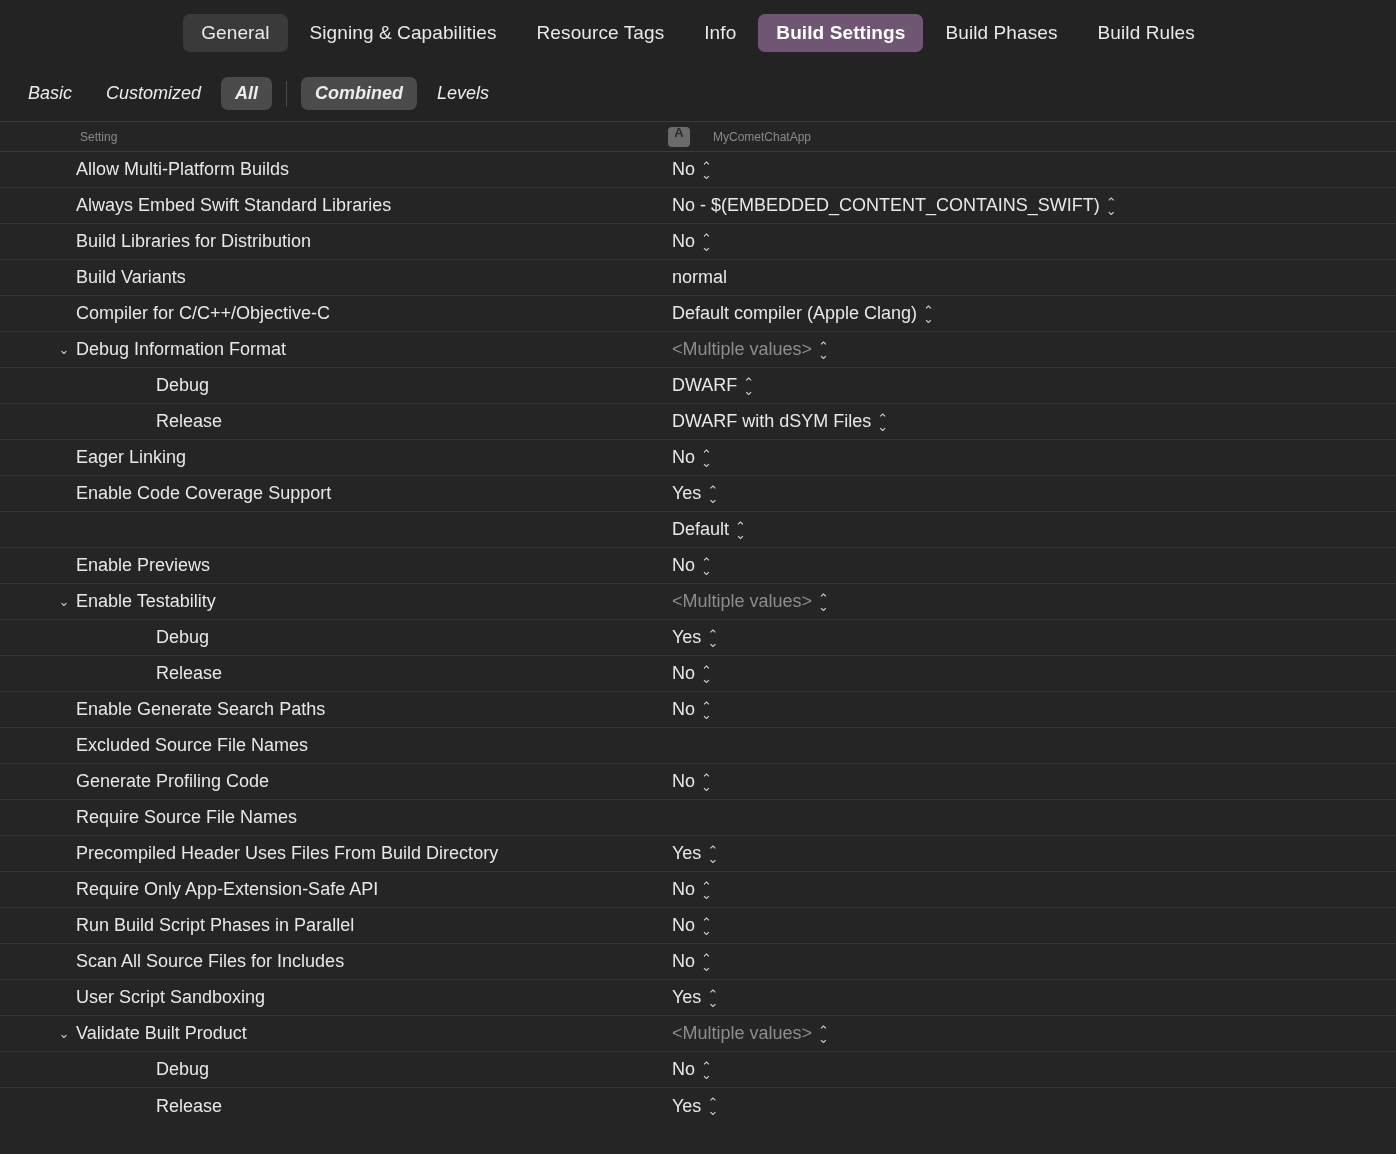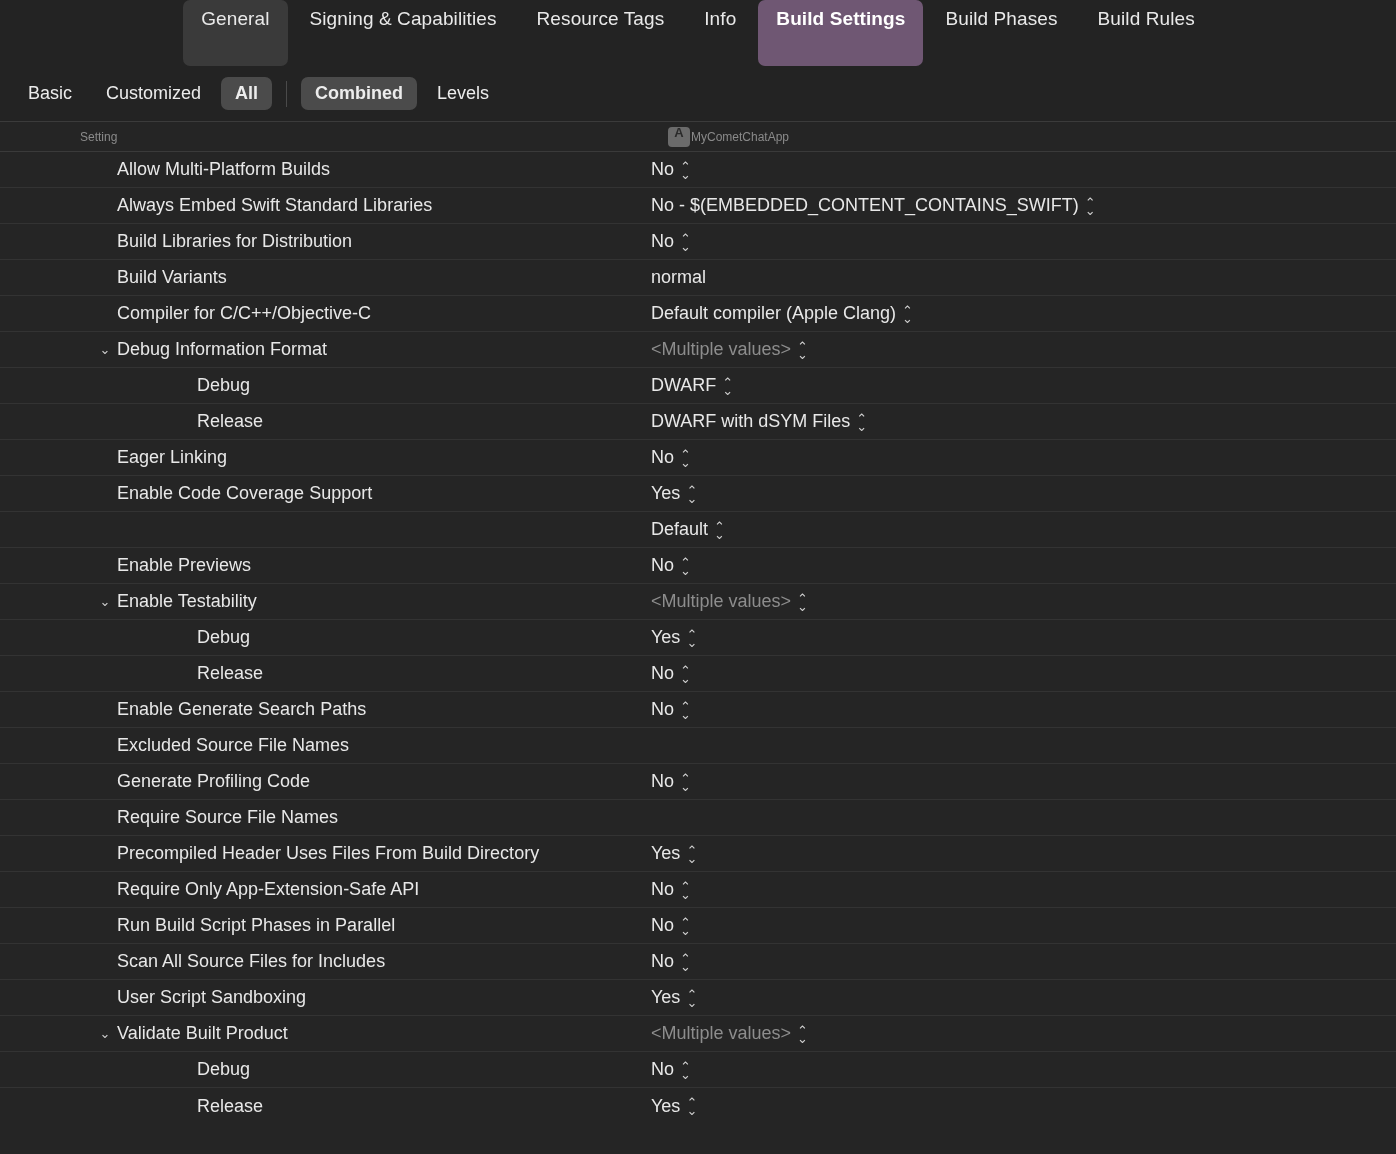--- a/index.html
+++ b/index.html
@@ -11,20 +11,21 @@
     height: 1154px;
     overflow: hidden;
     font-family: "Liberation Sans", sans-serif;
     color: #e6e6e6;
   }
 
   
   .tabbar {
     height: 66px;
     display: flex;
+    align-items: center;
     justify-content: center;
     gap: 4px;
     background: #232323;
     padding: 0 10px;
   }
   .tab {
     font-size: 19px;
     color: #e9e9e9;
     padding: 8px 18px;
     border-radius: 7px;
@@ -36,20 +37,21 @@
 
   
   .filterbar {
     height: 56px;
     display: flex;
     align-items: center;
     gap: 6px;
     padding: 0 14px;
     background: #232323;
     border-bottom: 1px solid #3b3b3b;
+    font-style: italic;
   }
   .fbtn {
     font-size: 18px;
     color: #ececec;
     padding: 6px 14px;
     border-radius: 7px;
     white-space: nowrap;
   }
   .fbtn.on { background: #4b4b4b; font-weight: 600; }
   .divider {
@@ -75,21 +77,21 @@
     position: relative;
     border-bottom: 1px solid #3a3a3a;
     overflow: hidden;
   }
   .header-row .h-setting { padding-left: 80px; }
   .header-row .h-target {
     position: absolute;
     left: 668px;
     display: flex;
     align-items: center;
-    gap: 1px;
+    gap: 23px;
     text-align: center;
   }
   .app-icon {
     width: 22px; height: 20px;
     background: #6b6b6b;
     border-radius: 4px;
     display: inline-block;
     position: relative;
   }
   .app-icon::after {
@@ -102,21 +104,20 @@
     font-weight: 700;
   }
 
   .row {
     display: flex;
     align-items: center;
     height: 36px;
     font-size: 18px;
     border-bottom: 1px solid #333333;
     position: relative;
-    padding-left: 41px;
   }
   .row:last-child { border-bottom: none; }
 
   .disclosure {
     width: 24px;
     min-width: 24px;
     margin-left: 52px;
     color: #cfcfcf;
     font-size: 13px;
     text-align: center;
@@ -126,21 +127,21 @@
 
   .name {
     color: #e8e8e8;
     white-space: nowrap;
     flex: 0 0 auto;
   }
   .name.indent { padding-left: 80px; }
 
   .value-cell {
     position: absolute;
-    left: 651px;
+    left: 672px;
     display: flex;
     align-items: center;
     gap: 6px;
     white-space: nowrap;
   }
   .value {
     color: #e8e8e8;
     font-size: 18px;
   }
   .value.multi { color: #8d8d8d; }

